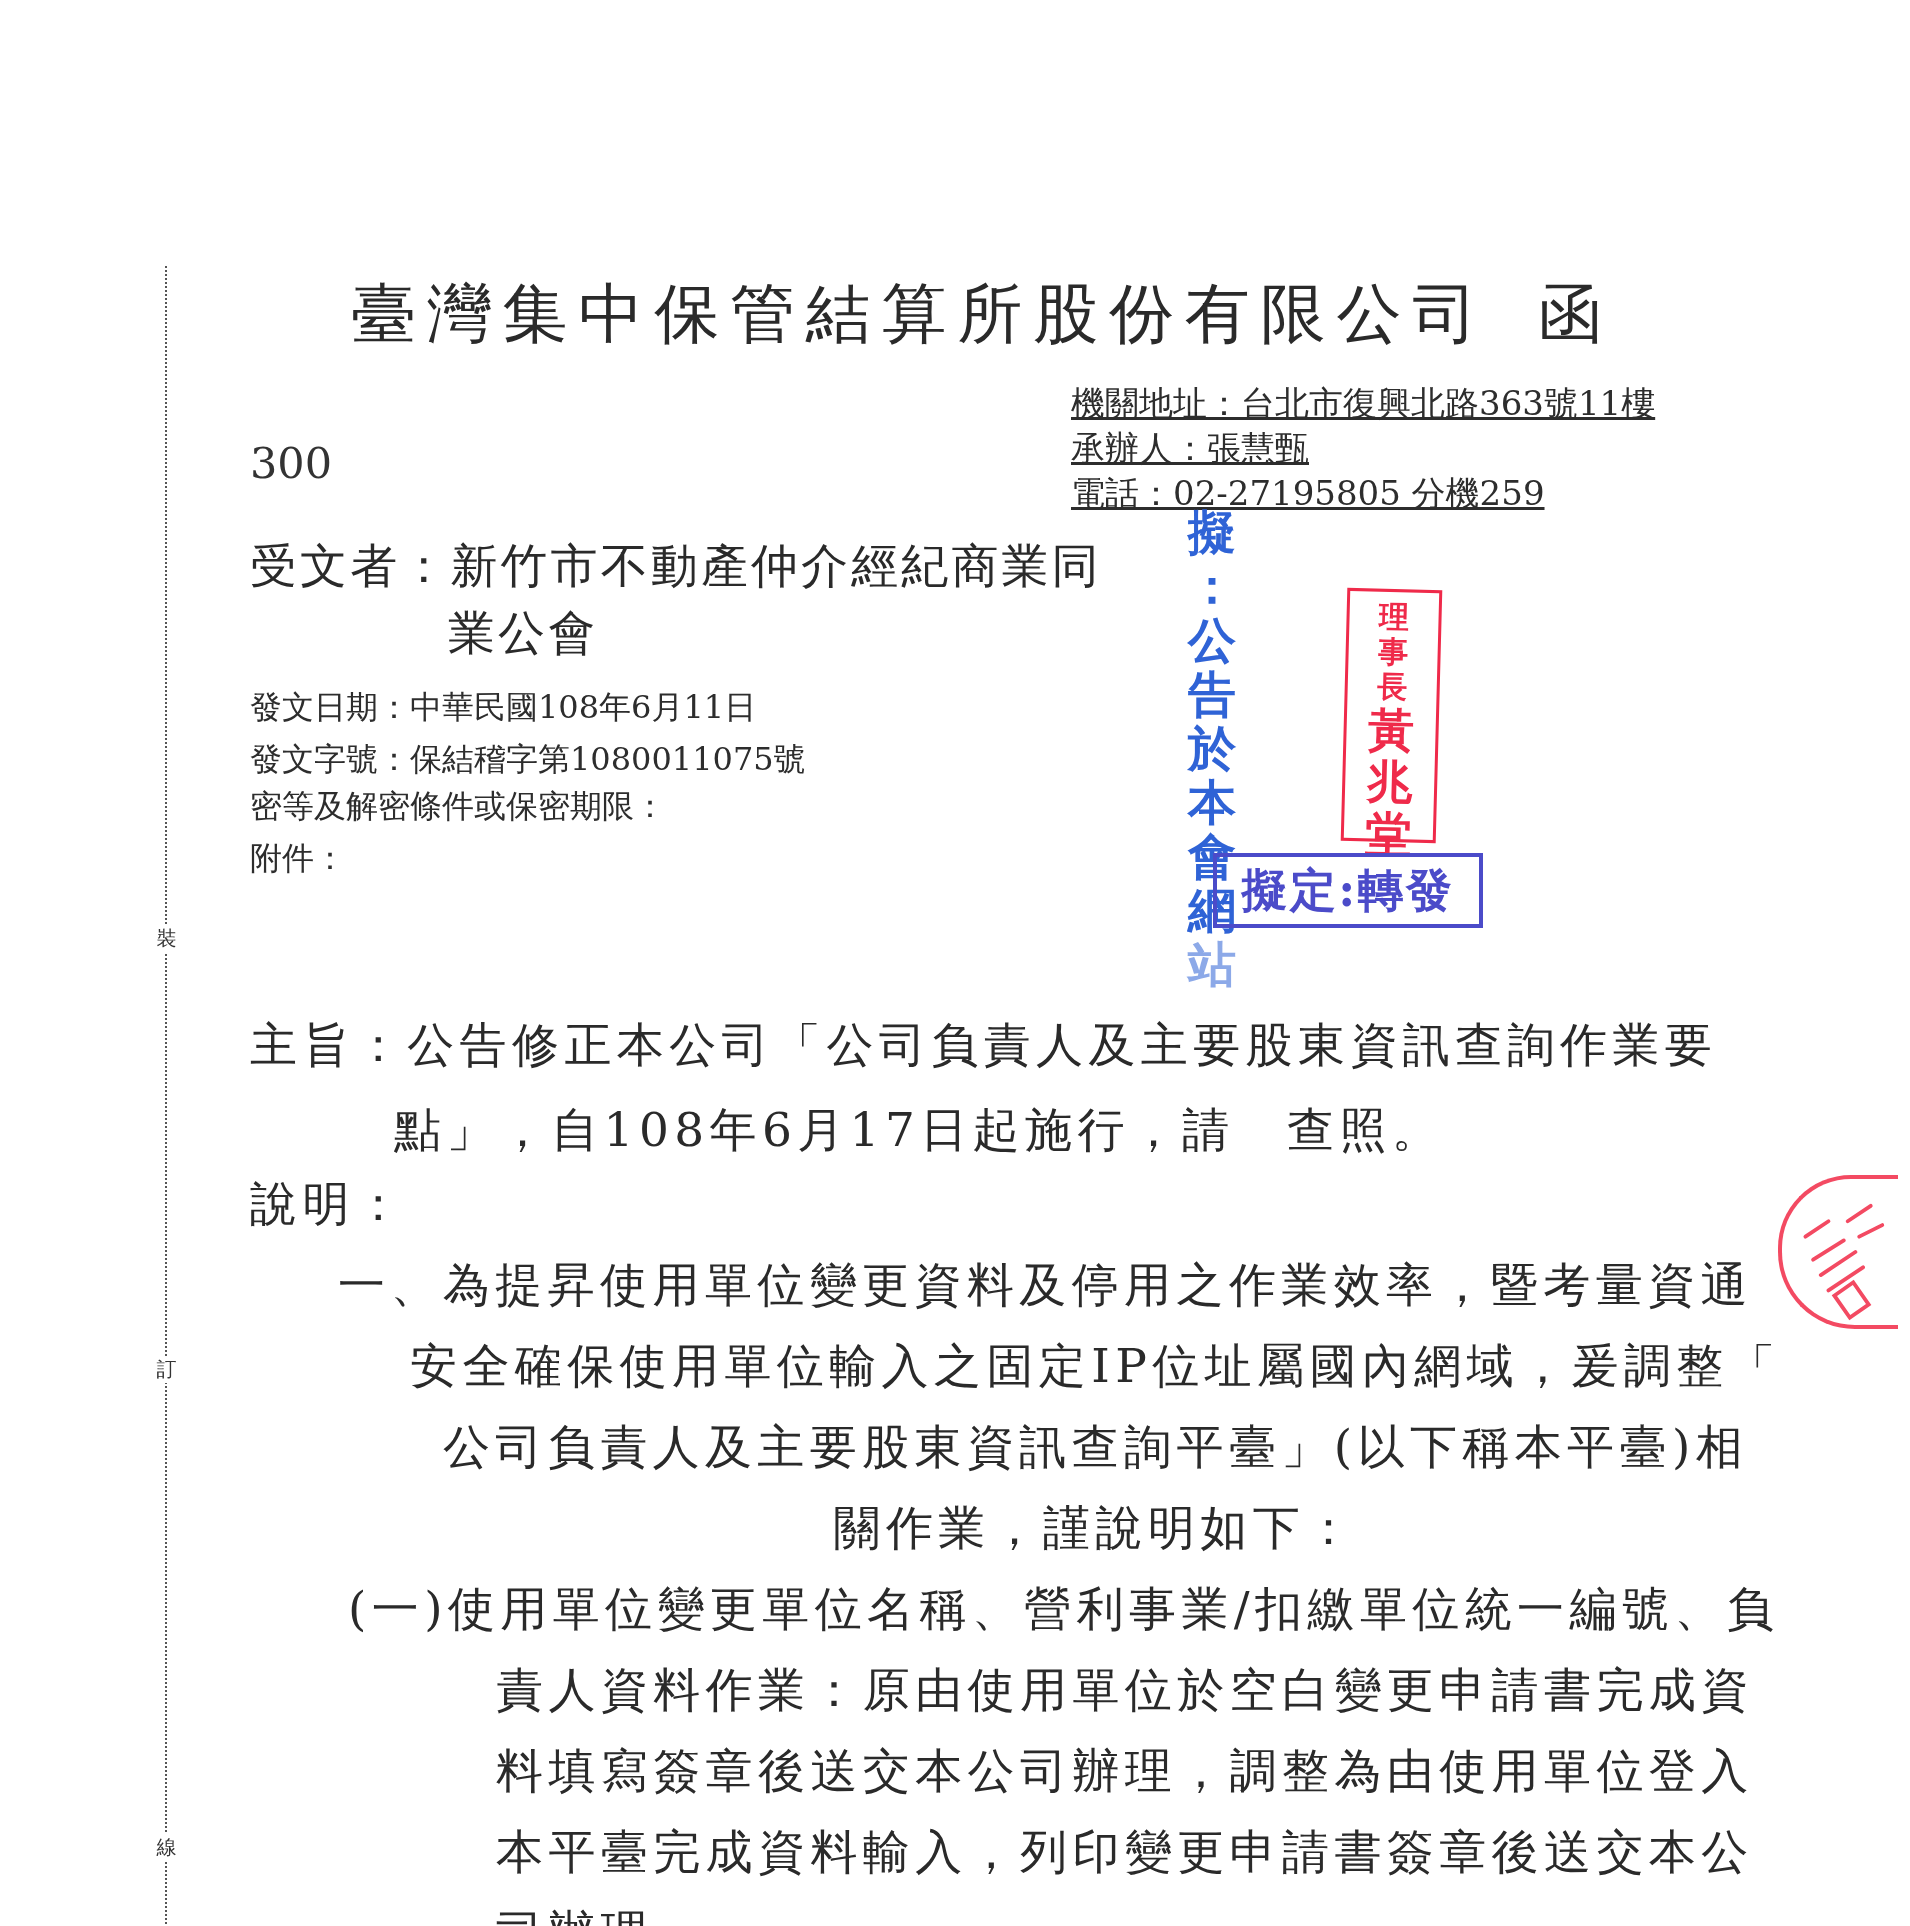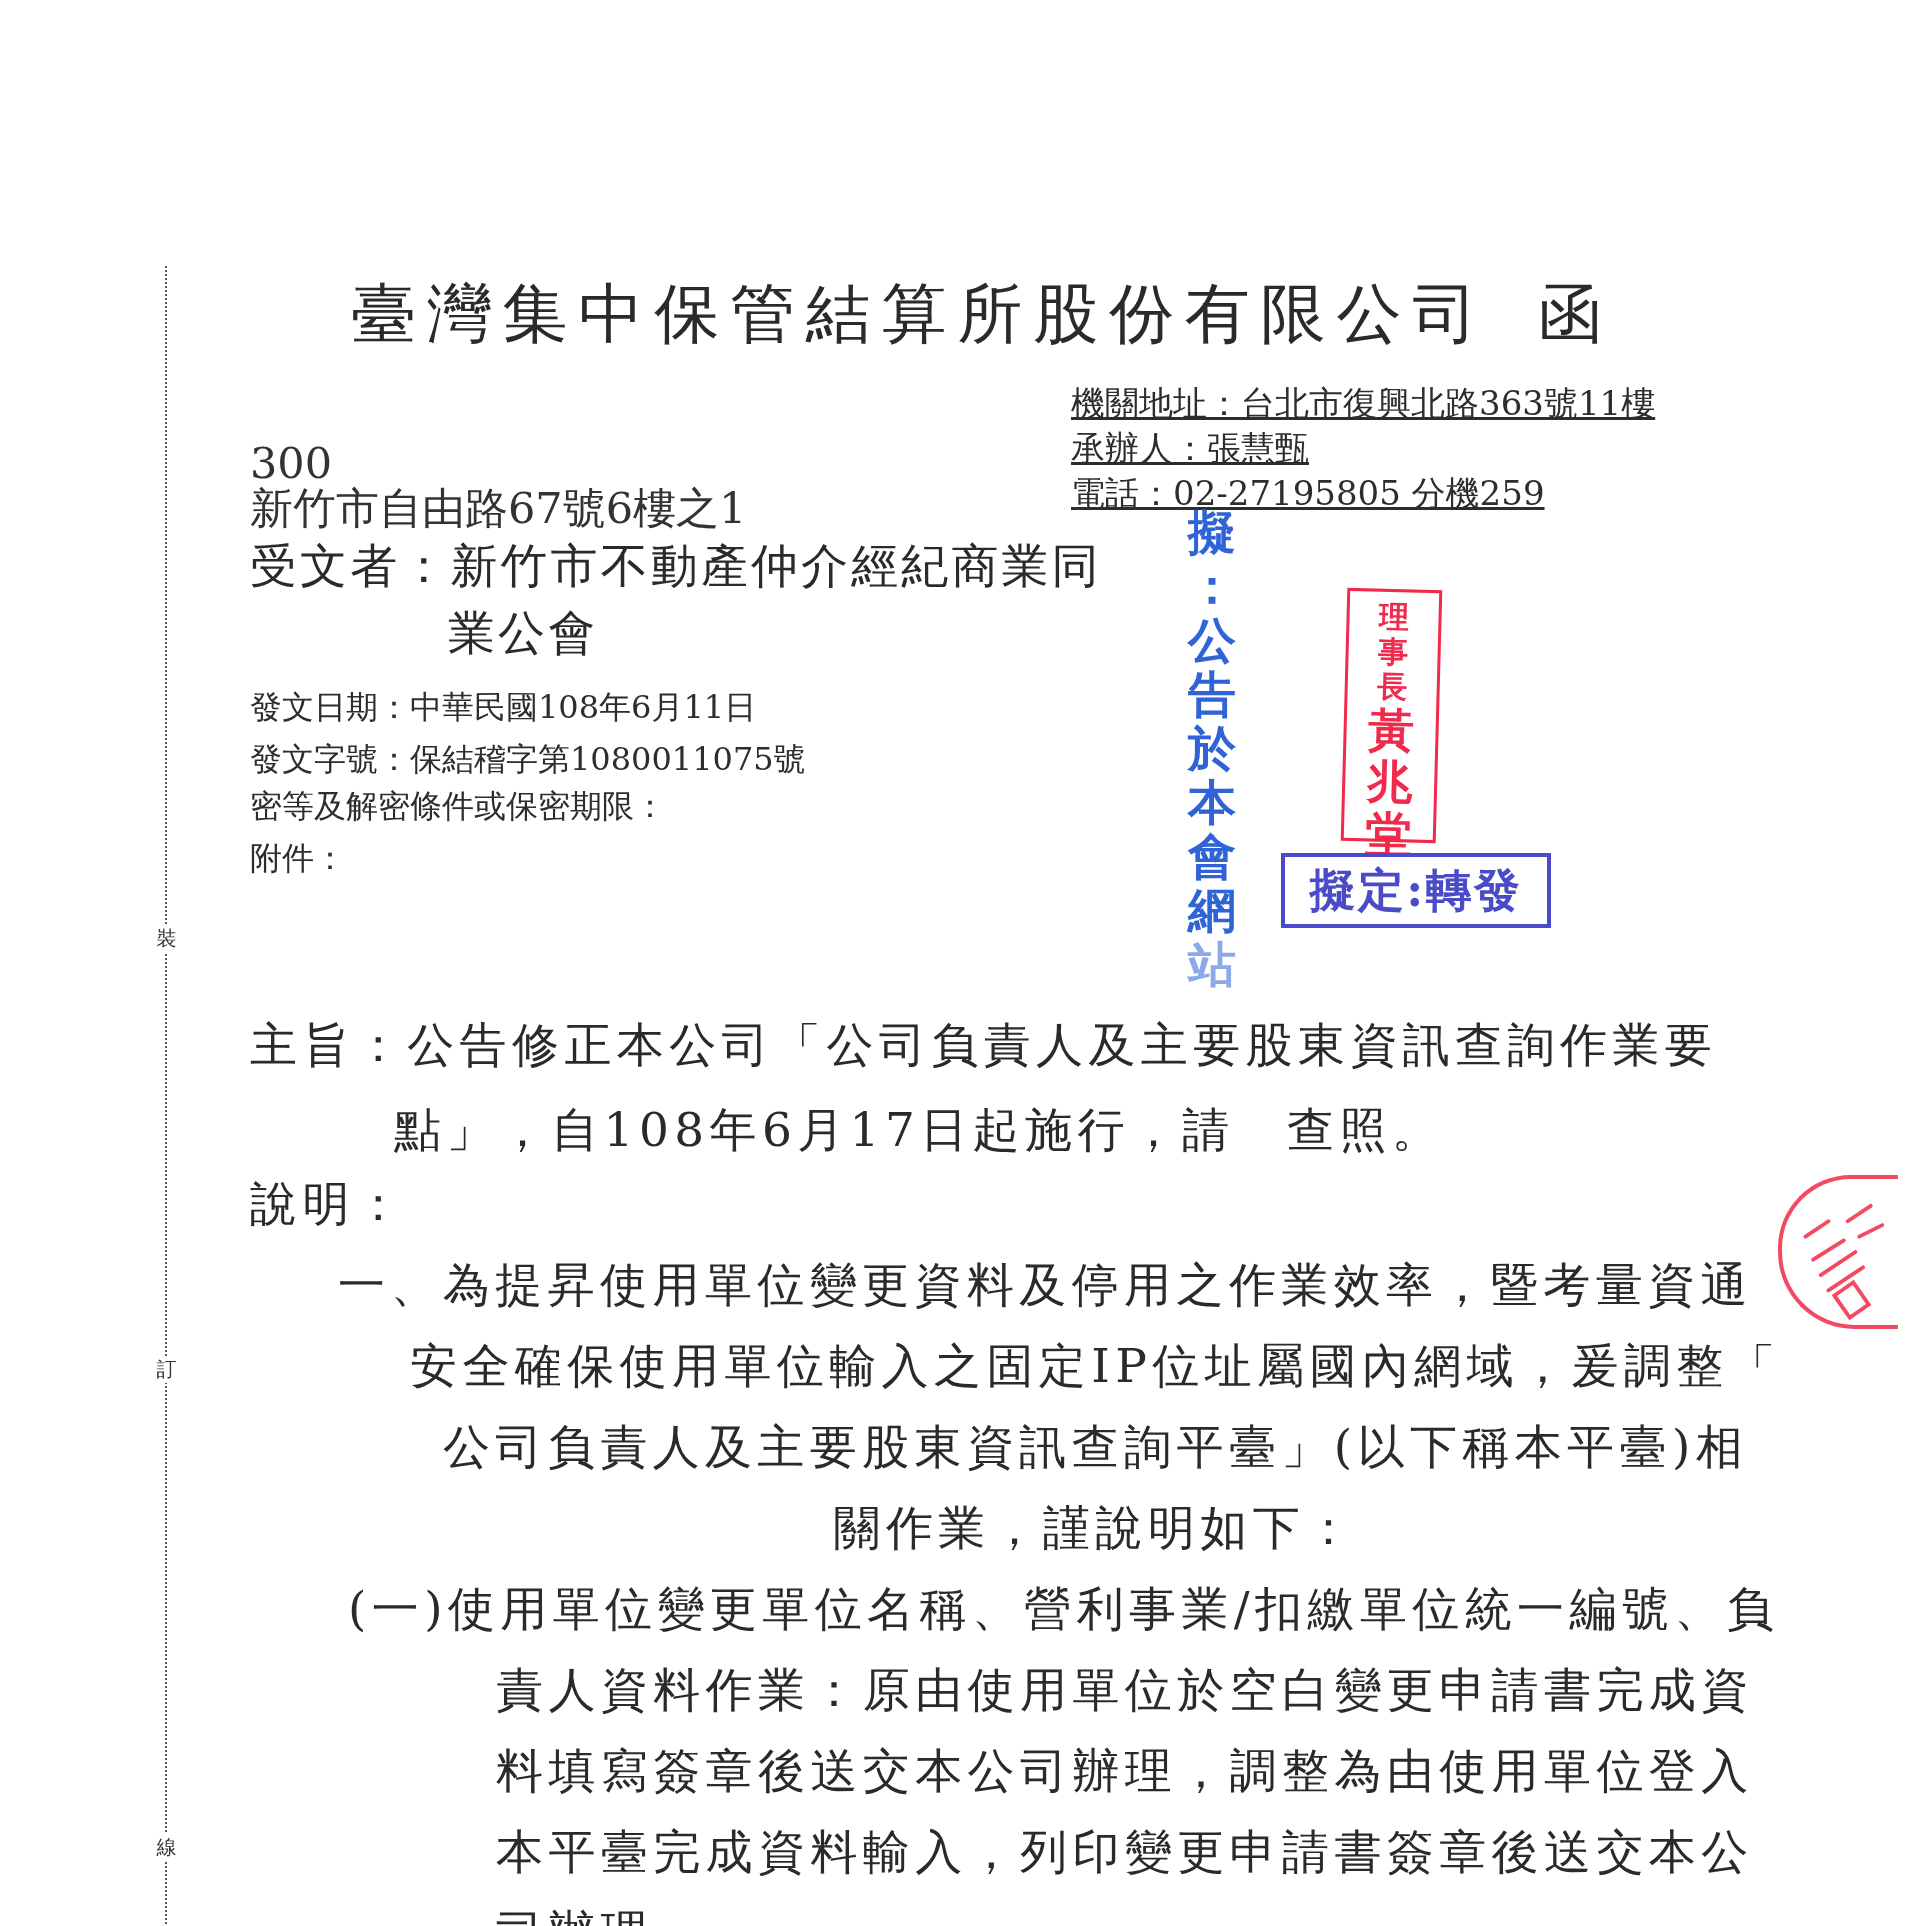--- a/index.html
+++ b/index.html
@@ -52,21 +52,21 @@
     font-family: "DejaVu Sans", "Liberation Sans", sans-serif; font-weight: bold;
   }
   .chairman-seal {
     position: absolute; left: 1344px; top: 589px; width: 89px; height: 247px;
     border: 3.9px solid #ef2a4a; transform: rotate(1.5deg);
     color: #ef2a4a; text-align: center; font-weight: bold;
   }
   .chairman-seal .small { font-size: 30px; line-height: 35px; margin-top: 7px; }
   .chairman-seal .big { font-size: 46px; line-height: 52px; }
   .decision-stamp {
-    position: absolute; left: 1281px; top: 853px; width: 262px; height: 67px;
+    position: absolute; left: 1213px; top: 853px; width: 262px; height: 67px;
     border: 4.6px solid #4b4bc9; color: #4b4bc9; font-weight: bold;
     font-size: 46px; line-height: 67px; text-align: center; letter-spacing: 2.3px;
   }
   .edge-seal {
     position: absolute; left: 1778px; top: 1175px; width: 116px; height: 146px;
     border: 4.6px solid #f34a62; border-right: none;
     border-radius: 73px 0 0 77px; color: #f34a62; font-size: 27px;
     overflow: hidden;
   }
 </style>
@@ -83,21 +83,20 @@
 </div>
 
 <div class="abs sender-info">
   <div>機關地址：台北市復興北路363號11樓</div>
   <div>承辦人：張慧甄</div>
   <div>電話：02-27195805 分機259</div>
 </div>
 
 <div class="abs postal">
   <div>300</div>
-  <div>新竹市自由路67號6樓之1</div>
 </div>
 
 <div class="abs recipient">
   <div><span>受文者：</span><span>新竹市不動產仲介經紀商業同</span></div>
   <div class="cont">業公會</div>
 </div>
 
 <div class="abs meta">
   <div class="row tall">發文日期：中華民國108年6月11日</div>
   <div class="row">發文字號：保結稽字第1080011075號</div>

